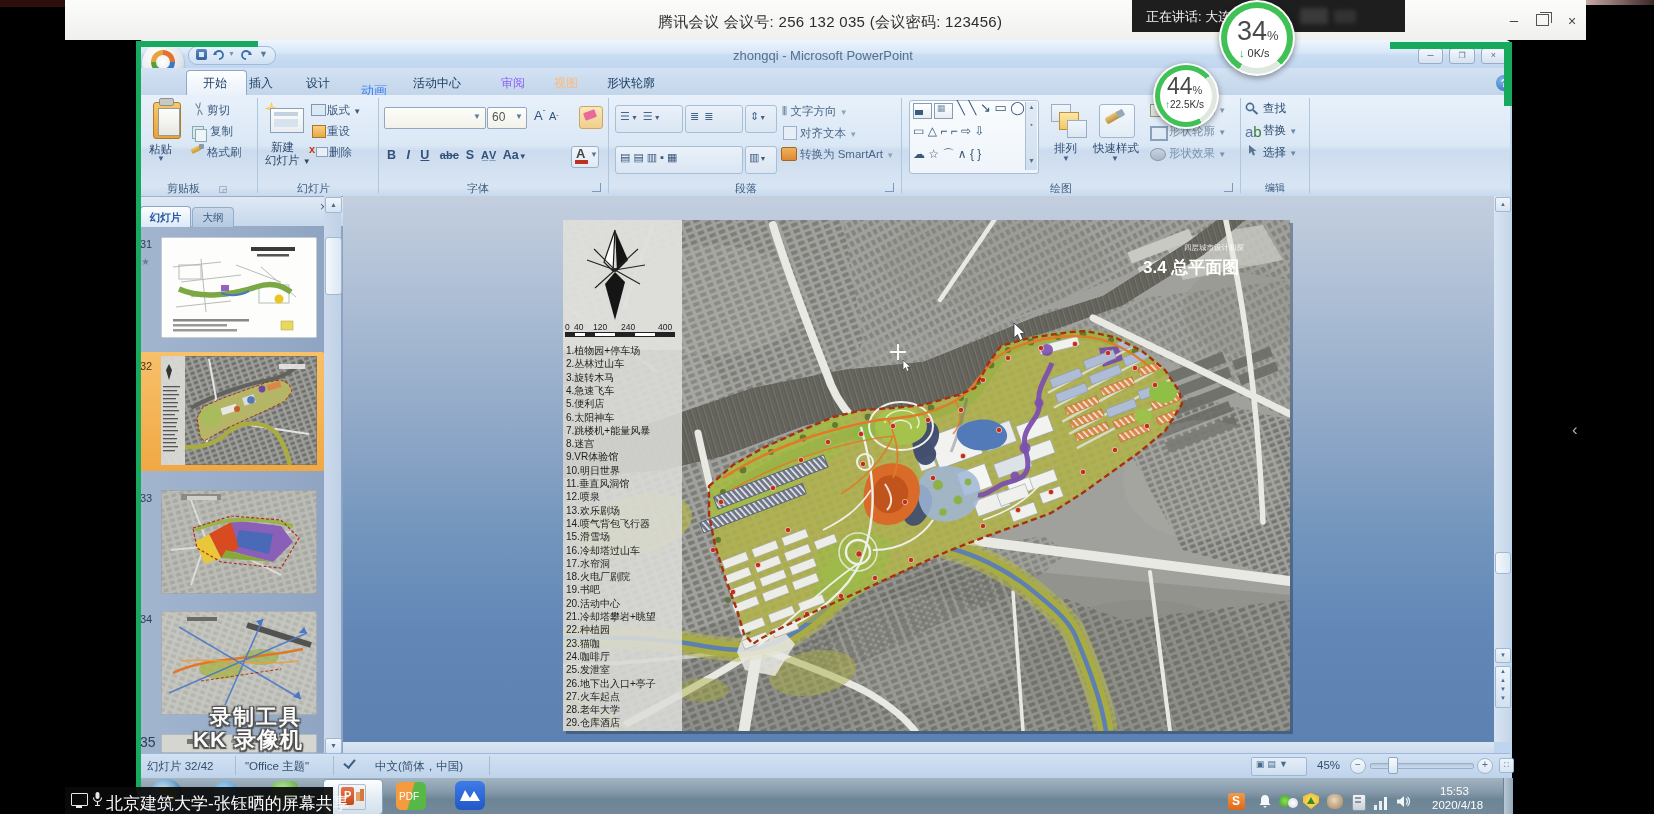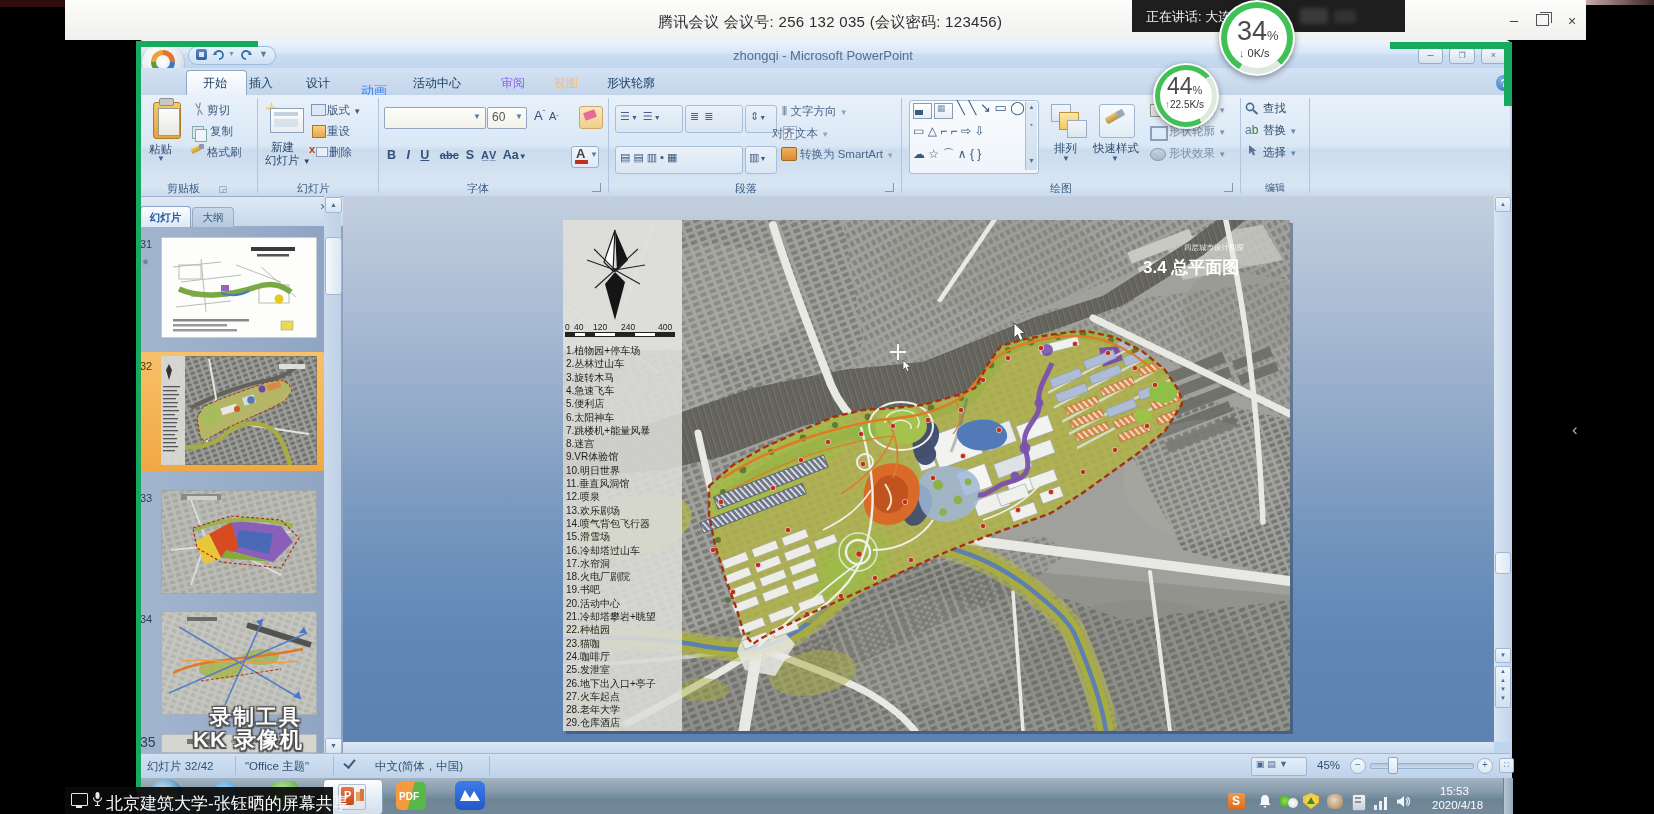--- a/index.html
+++ b/index.html
@@ -121,21 +121,21 @@
 <div class="a" style="left:608px;top:65px;width:30px;height:26px;background:linear-gradient(#eaf1f9,#d9e6f3);border:1px solid #a8bed6;border-radius:3px"></div>
 <div class="a tx" style="left:483px;top:70px;font-size:11px;color:#44628a;letter-spacing:1px">☰<span style="font-size:7px">▼</span> ☰<span style="font-size:7px">▼</span></div>
 <div class="a tx" style="left:553px;top:70px;font-size:11px;color:#44628a;letter-spacing:1px">≣ ≣</div>
 <div class="a tx" style="left:613px;top:70px;font-size:11px;color:#44628a">⇕<span style="font-size:7px">▼</span></div>
 <div class="a" style="left:478px;top:106px;width:126px;height:26px;background:linear-gradient(#eaf1f9,#d9e6f3);border:1px solid #a8bed6;border-radius:3px"></div>
 <div class="a" style="left:608px;top:106px;width:30px;height:26px;background:linear-gradient(#eaf1f9,#d9e6f3);border:1px solid #a8bed6;border-radius:3px"></div>
 <div class="a tx" style="left:483px;top:111px;font-size:11px;color:#3a5880;letter-spacing:3px">▤▤▥▪▦</div>
 <div class="a tx" style="left:612px;top:111px;font-size:11px;color:#3a5880">▥<span style="font-size:7px">▼</span></div>
 <div class="a tx" style="left:645px;top:64px;font-size:12px;color:#55708e">⫴ <span style="font-size:11.5px;color:#4a6688">文字方向</span> <span style="font-size:8px;color:#8aa">▼</span></div>
 <div class="a" style="left:646px;top:86px;width:12px;height:12px;background:#e8eef6;border:1px solid #9ab0c8"></div>
-<div class="a tx" style="left:635px;top:86px;font-size:11.5px;color:#4a6688">对齐文本 <span style="font-size:8px;color:#8aa">▼</span></div>
+<div class="a tx" style="left:663px;top:86px;font-size:11.5px;color:#4a6688">对齐文本 <span style="font-size:8px;color:#8aa">▼</span></div>
 <div class="a" style="left:644px;top:107px;width:14px;height:12px;background:linear-gradient(#f0b060,#e08830);border:1px solid #a06820;border-radius:2px"></div>
 <div class="a tx" style="left:663px;top:107px;font-size:11.5px;color:#4a6688">转换为 SmartArt <span style="font-size:8px;color:#8aa">▼</span></div>
 
 <div class="a" style="left:772px;top:60px;width:128px;height:72px;background:linear-gradient(#fafcfe,#eef4fa);border:1px solid #a8bed6;border-radius:3px"></div>
 <div class="a" style="left:776px;top:63px;width:17px;height:14px;background:linear-gradient(#fff,#e8eef4);border:1px solid #889db4"></div>
 <div class="a" style="left:778px;top:70px;width:8px;height:5px;background:#3a5a80"></div>
 <div class="a" style="left:797px;top:63px;width:17px;height:14px;background:linear-gradient(#fff,#e8eef4);border:1px solid #889db4"></div>
 <div class="a tx" style="left:800px;top:63px;font-size:9px;color:#7a92ac">▦</div>
 <div class="a tx" style="left:820px;top:60px;font-size:13px;color:#3a5878">╲ ╲ ↘ ▭ ◯</div>
 <div class="a tx" style="left:776px;top:84px;font-size:12px;color:#3a5878">▭ △ ⌐ ⌐ ⇨ ⇩</div>
@@ -155,21 +155,21 @@
 <div class="a" style="left:1013px;top:86px;width:14px;height:11px;border:2px solid #8aa0b8"></div>
 <div class="a tx" style="left:1032px;top:84px;font-size:11.5px;color:#7a92a8">形状轮廓 <span style="font-size:8px">▼</span></div>
 <div class="a" style="left:1013px;top:108px;width:14px;height:11px;background:linear-gradient(#c8d4e0,#a8b8c8);border:1px solid #8898a8;border-radius:50%"></div>
 <div class="a tx" style="left:1032px;top:106px;font-size:11.5px;color:#7a92a8">形状效果 <span style="font-size:8px">▼</span></div>
 
 <svg class="a" style="left:1108px;top:62px" width="14" height="13" viewBox="0 0 14 13">
       <circle cx="5" cy="5" r="3.6" fill="none" stroke="#4a6a94" stroke-width="1.6"></circle>
       <line x1="8" y1="8" x2="12.5" y2="12" stroke="#4a6a94" stroke-width="2"></line>
     </svg>
 <div class="a tx" style="left:1126px;top:61px;font-size:11.5px;color:#2c4a6e">查找</div>
-<div class="a tx" style="left:1108px;top:83px;font-size:12px;color:#4a7a3a"><span style="color:#5a7aa0">a</span><span style="color:#3a7a30">b</span></div>
+<div class="a tx" style="left:1108px;top:83px;font-size:15px;color:#4a7a3a"><span style="color:#5a7aa0">a</span><span style="color:#3a7a30">b</span></div>
 <div class="a tx" style="left:1126px;top:83px;font-size:11.5px;color:#2c4a6e">替换 <span style="font-size:8px;color:#6a88a8">▼</span></div>
 <svg class="a" style="left:1110px;top:105px" width="11" height="12" viewBox="0 0 11 12">
       <path d="M2,0 L2,9 L4.5,6.8 L6,10.5 L8,9.7 L6.5,6 L9.5,6 Z" fill="#5a7494"></path>
     </svg>
 <div class="a tx" style="left:1126px;top:105px;font-size:11.5px;color:#2c4a6e">选择 <span style="font-size:8px;color:#6a88a8">▼</span></div>
 
 
 <div class="a" style="left:1359px;top:35px;width:16px;height:16px;border-radius:50%;background:radial-gradient(circle at 35% 30%,#7db3e8,#2f6cb3);color:#fff;font-size:11px;font-weight:bold;text-align:center;line-height:16px">?</div>
 
 <div class="a" style="left:4px;top:156px;width:202px;height:557px;background:linear-gradient(90deg,#a2b5cf,#94a9c6 70%,#8ca2c0)"></div>
@@ -714,21 +714,21 @@
 <div class="a" style="left:213px;top:781px;width:26px;height:26px;border-radius:50%;background:radial-gradient(circle at 40% 35%,#9fd4f4,#3a86c8)"></div>
 <div class="a" style="left:272px;top:781px;width:26px;height:26px;border-radius:6px;background:radial-gradient(circle at 40% 35%,#b8e89a,#4a9a30)"></div>
 <div class="a" style="left:323px;top:779px;width:58px;height:34px;background:linear-gradient(#fdfeff,#e4edf5 50%,#d2e0ec);border:1px solid #8aa0b4;border-radius:4px"></div>
 <div class="a" style="left:338px;top:784px;width:26px;height:24px;background:linear-gradient(#f3f5f7,#dde4ea);border:1px solid #b0bcc8;border-radius:2px"></div>
 <div class="a" style="left:341px;top:787px;width:13px;height:18px;background:linear-gradient(#e8734a,#c44a18);border-radius:2px"></div>
 <div class="a tx" style="left:344px;top:789px;font-size:11px;font-weight:bold;color:#fff">P</div>
 <div class="a" style="left:356px;top:792px;width:4px;height:9px;background:#e8a060"></div>
 <div class="a" style="left:360px;top:789px;width:4px;height:12px;background:#d87840"></div>
 
 <div class="a" style="left:396px;top:782px;width:30px;height:28px;border-radius:5px;background:linear-gradient(105deg,#f59a3e 48%,#58b847 52%)"></div>
-<div class="a tx" style="left:399px;top:791px;font-size:10px;font-weight:bold;color:#fff">PDF</div>
+<div class="a tx" style="left:399px;top:791px;font-size:10px;font-weight:normal;color:#fff">PDF</div>
 
 <div class="a" style="left:455px;top:781px;width:30px;height:29px;border-radius:6px;background:linear-gradient(#3d7ce8,#2258c8)"></div>
 <svg class="a" style="left:458px;top:786px" width="24" height="18" viewBox="0 0 24 18">
     <path d="M2 15 L7 4 L12 12 L16 5 L22 15 Z" fill="#fff"></path>
   </svg>
 
 <div class="a" style="left:1228px;top:793px;width:17px;height:17px;border-radius:3px;background:linear-gradient(#f09a4a,#e06818)"></div>
 <div class="a tx" style="left:1232px;top:794px;font-size:12px;font-weight:bold;color:#fff">S</div>
 <svg class="a" style="left:1258px;top:794px" width="14" height="14" viewBox="0 0 14 14">
     <path d="M7,1 C4.5,1 3,3 3,5.5 L3,9 L1.5,11 L12.5,11 L11,9 L11,5.5 C11,3 9.5,1 7,1 Z M5.5,12 a1.5,1.5 0 0 0 3,0 Z" fill="#f4f8fa"></path>

